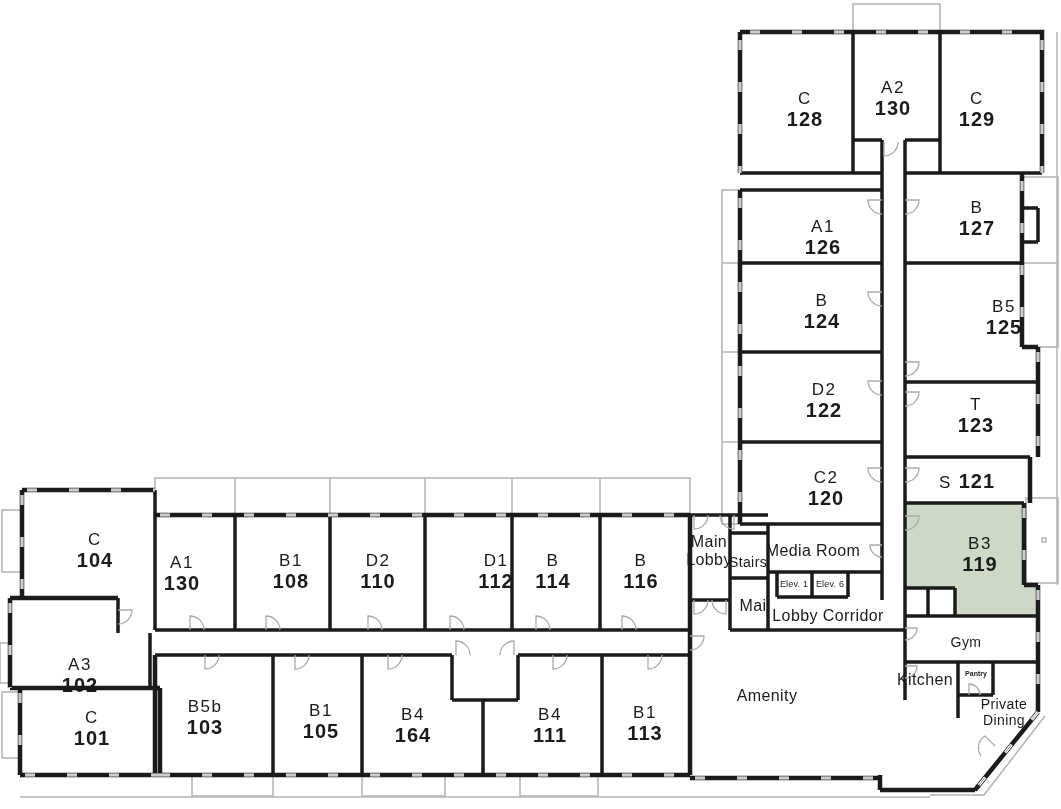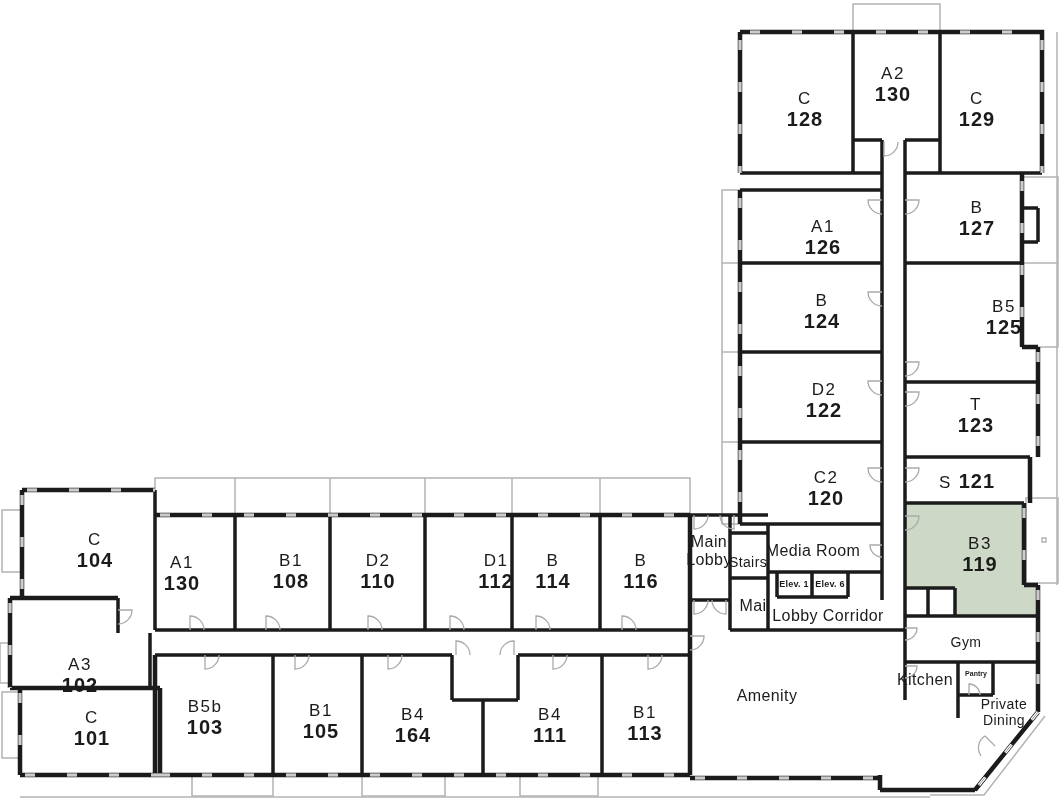--- a/index.html
+++ b/index.html
@@ -8,21 +8,21 @@
   .plan svg{position:absolute;left:0;top:0;}
   .lbl{position:absolute;transform:translate(-50%,-50%);text-align:center;white-space:nowrap;line-height:1.12;}
   .unit-type{display:block;font-size:17px;letter-spacing:1.5px;font-weight:400;}
   .unit-num{display:block;font-size:20px;font-weight:700;letter-spacing:1px;}
   .inline-label{white-space:nowrap;}
   .inline-label .unit-type,.inline-label .unit-num{display:inline;vertical-align:baseline;}
   .inline-label .unit-type{margin-right:7px;}
   .room{font-size:16px;letter-spacing:.4px;}
   .room.wrap{white-space:normal;}
   .room.sm{font-size:14px;}
-  .room.xs{font-size:9px;font-weight:700;letter-spacing:.2px;}
+  .room.xs{font-size:9px;font-weight:400;letter-spacing:.2px;}
   .room.xxs{font-size:7px;font-weight:700;letter-spacing:0;}
 </style>
 </head>
 <body>
 
 <div class="plan">
 
   <svg width="1061" height="809" viewBox="0 0 1061 809">
 
     <g fill="none" stroke="#b3b3b3" stroke-width="1.5">
@@ -190,21 +190,21 @@
       <span class="unit-num">111</span>
     </div>
   <div class="lbl" style="left:645px;top:724px">
       <span class="unit-type">B1</span>
       <span class="unit-num">113</span>
     </div>
   <div class="lbl" style="left:805px;top:110px">
       <span class="unit-type">C</span>
       <span class="unit-num">128</span>
     </div>
-  <div class="lbl" style="left:893px;top:85px">
+  <div class="lbl" style="left:893px;top:99px">
       <span class="unit-type">A2</span>
       <span class="unit-num">130</span>
     </div>
   <div class="lbl" style="left:977px;top:110px">
       <span class="unit-type">C</span>
       <span class="unit-num">129</span>
     </div>
   <div class="lbl" style="left:823px;top:238px">
       <span class="unit-type">A1</span>
       <span class="unit-num">126</span>

